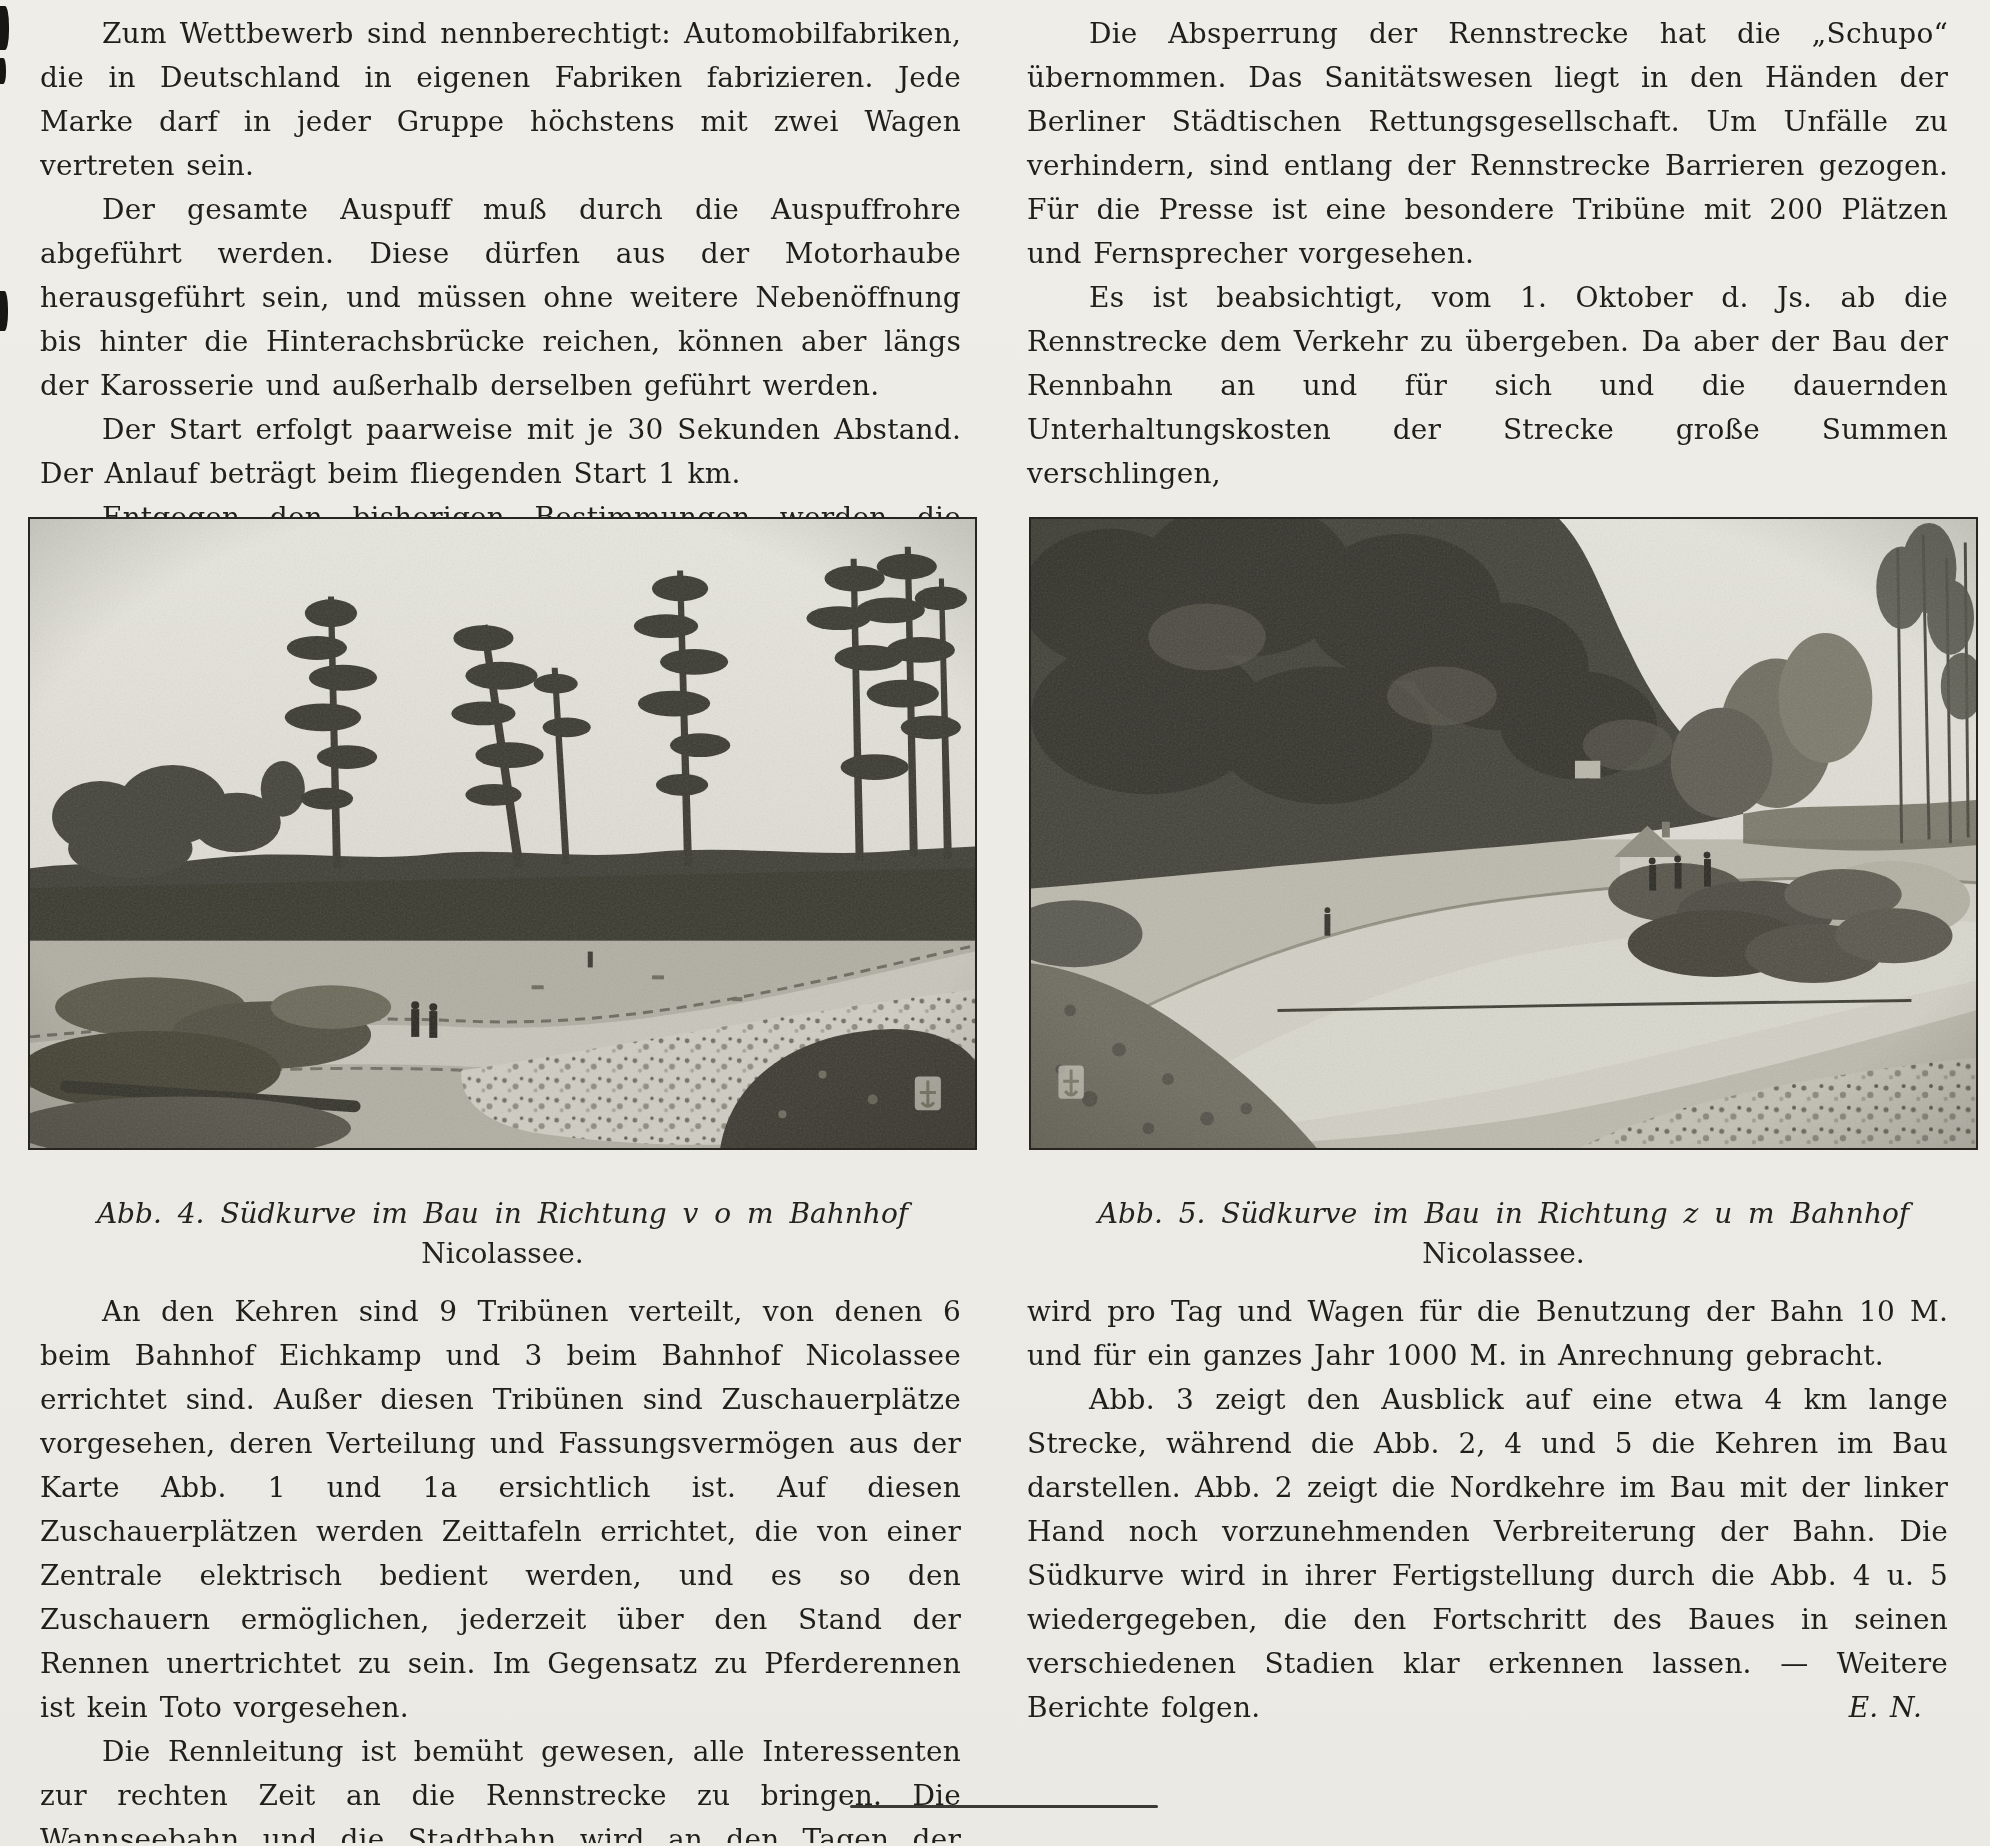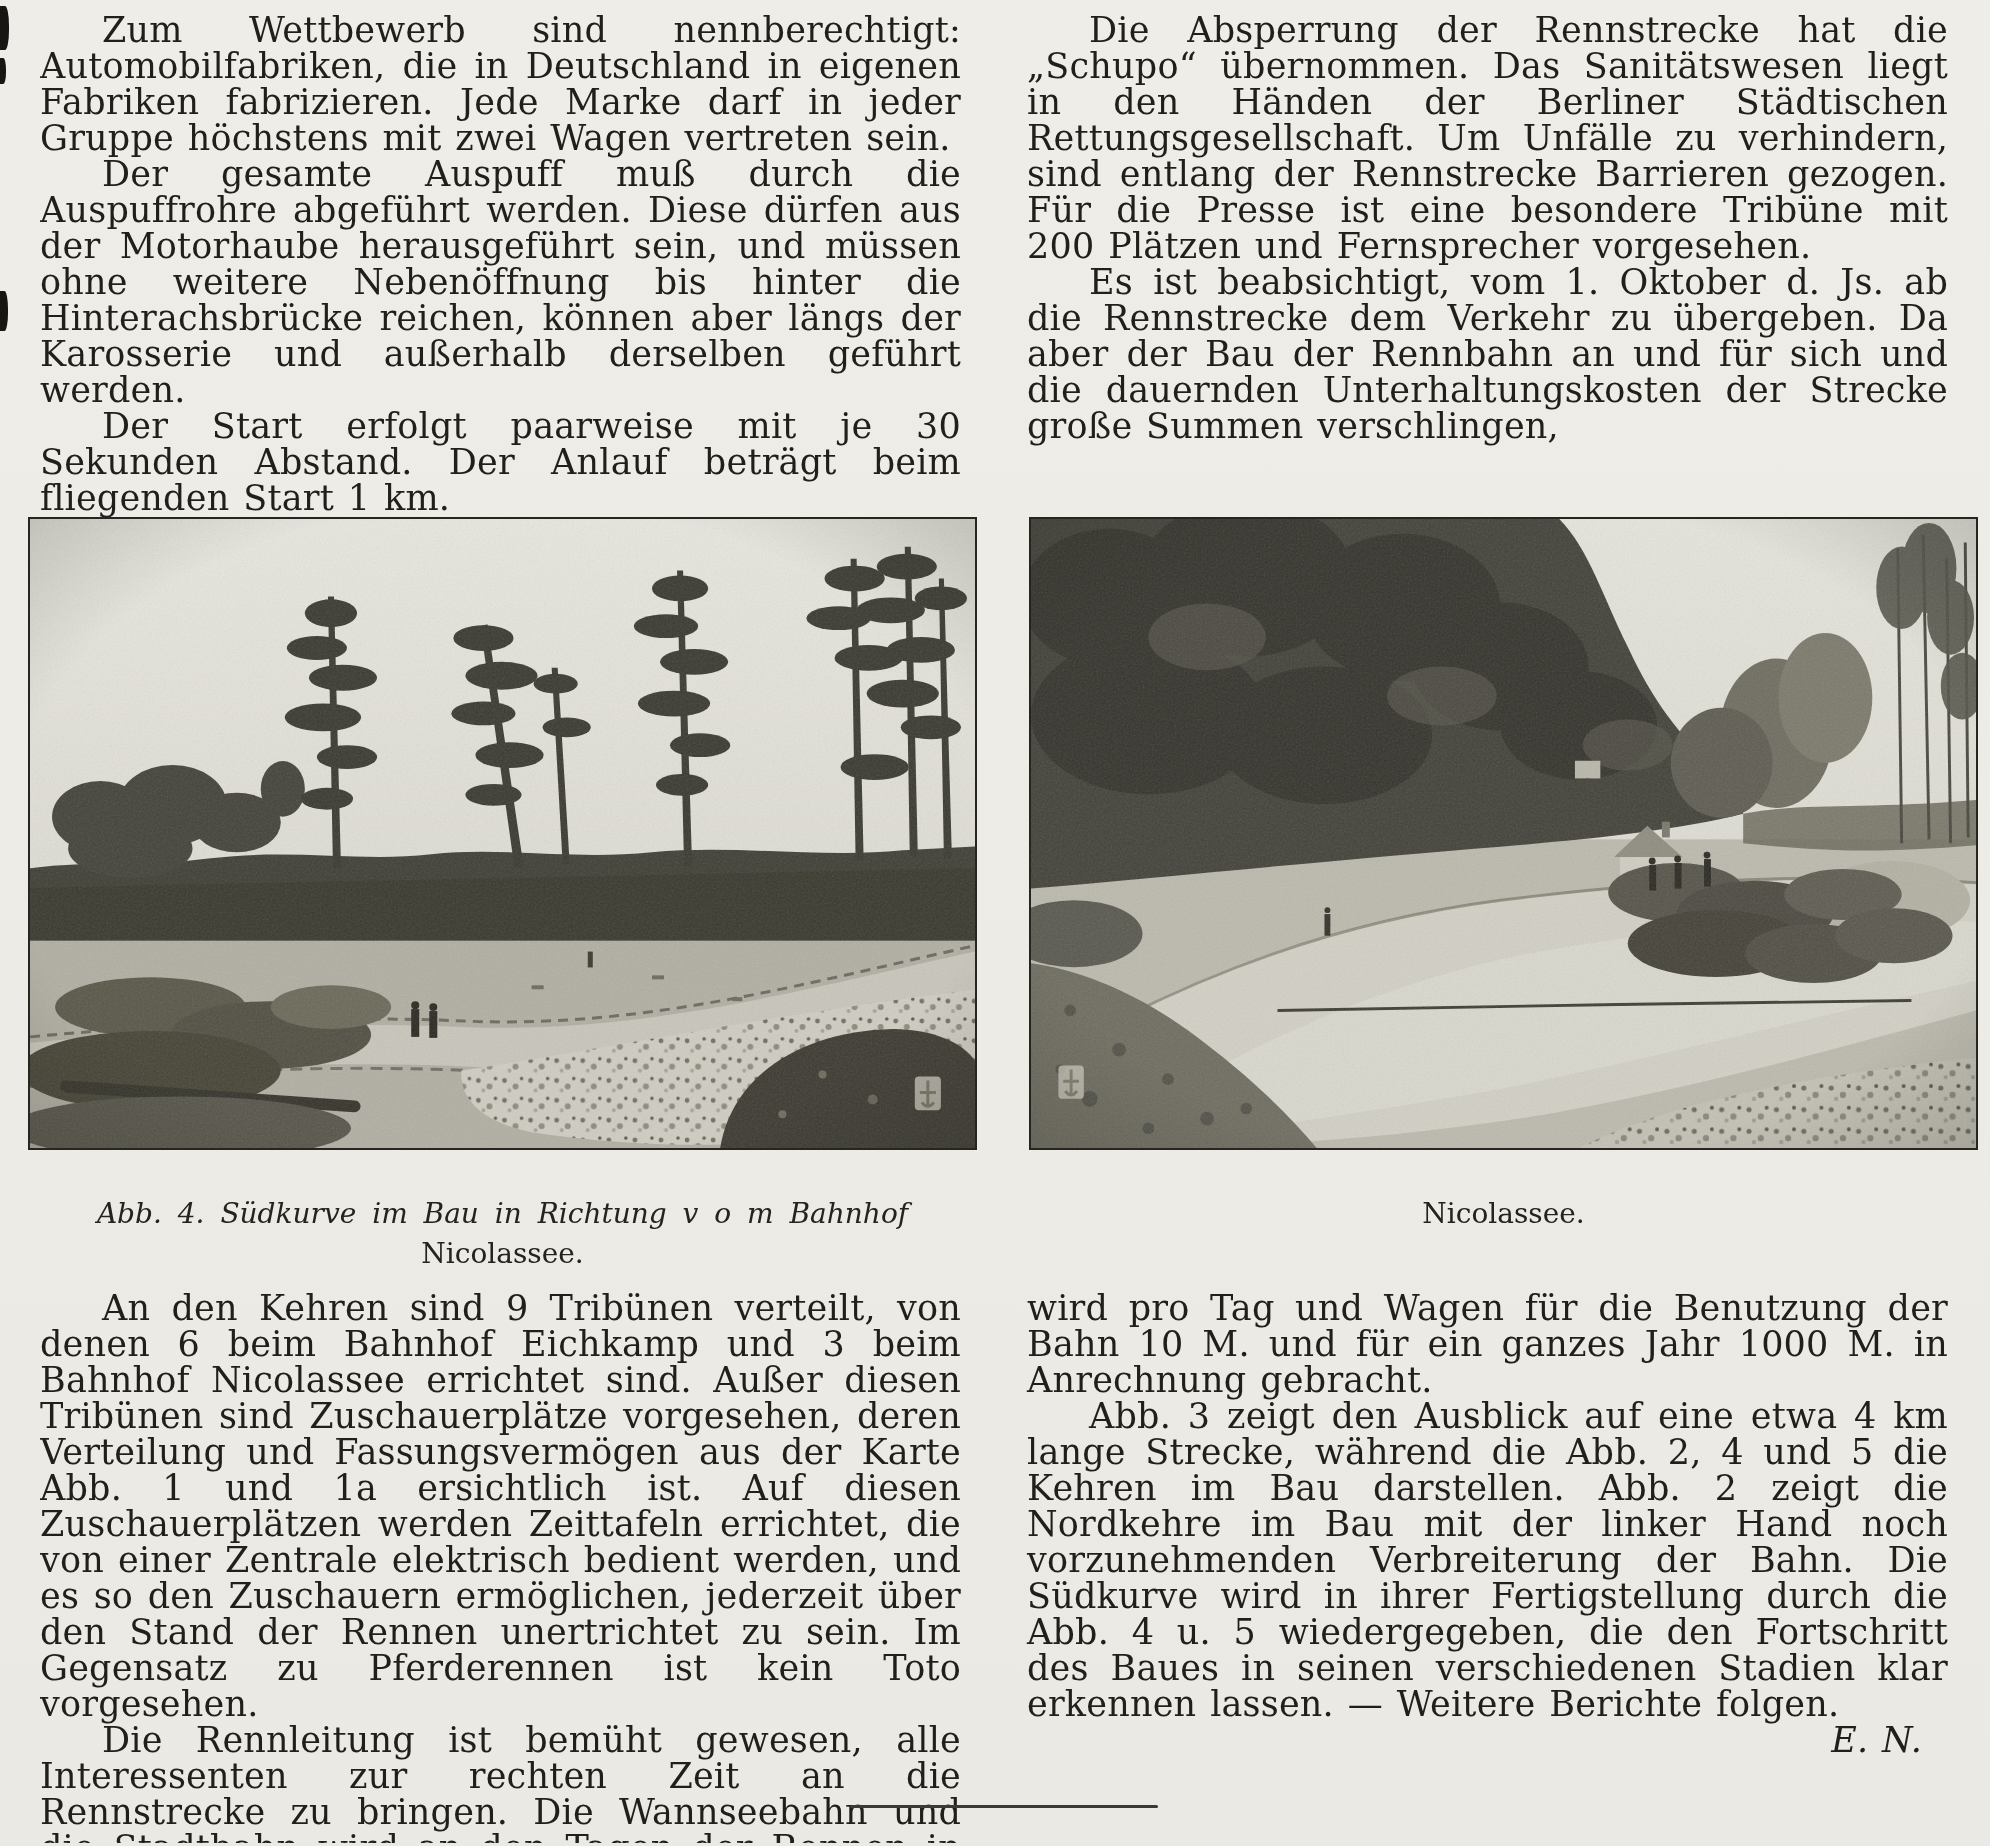--- a/index.html
+++ b/index.html
@@ -11,21 +11,21 @@
     color:#201f1b;overflow:hidden;
   }
   .columns{
     position:absolute;left:40px;right:42px;
     display:grid;grid-template-columns:1fr 1fr;column-gap:66px;
     overflow:hidden;
   }
   .columns.top{top:12px;height:505px;}
   .columns.bottom{top:1290px;height:553px;}
   .col p{
-    margin:0;font-size:35px;line-height:36px;
+    margin:0;font-size:28px;line-height:44px;
     text-align:justify;word-spacing:2.5px;letter-spacing:0.2px;
   }
   .col p.indent{text-indent:62px;}
   .figures{
     position:absolute;top:517px;left:28px;right:12px;
     display:grid;grid-template-columns:1fr 1fr;column-gap:52px;
   }
   figure{margin:0;}
   .photo-frame{
     display:block;width:100%;height:633px;
@@ -297,20 +297,21 @@
 
         <g opacity="0.8">
           <rect x="28" y="556" width="26" height="34" rx="4" fill="#cbc9bd"></rect>
           <path d="M41,560 L41,586 M33,572 L49,572 M35,582 Q41,590 47,582" stroke="#85836f" stroke-width="3" fill="none"></path>
         </g>
 
         <rect width="966" height="640" filter="url(#grainB)" opacity="0.16"></rect>
         <rect width="966" height="640" fill="url(#vigB)"></rect>
       </svg>
       <figcaption>
+        <div class="cap1">Abb. 5. Südkurve im Bau in Richtung z u m Bahnhof</div>
         <div class="cap2">Nicolassee.</div>
       </figcaption>
     </figure>
   </div>
 
   <div class="columns bottom">
     <div class="col">
       <p class="indent">An den Kehren sind 9 Tribünen verteilt, von denen 6 beim Bahnhof Eichkamp und 3 beim Bahnhof Nicolassee errichtet sind. Außer diesen Tribünen sind Zuschauerplätze vorgesehen, deren Verteilung und Fassungsvermögen aus der Karte Abb. 1 und 1a ersichtlich ist. Auf diesen Zuschauerplätzen werden Zeittafeln errichtet, die von einer Zentrale elektrisch bedient werden, und es so den Zuschauern ermöglichen, jederzeit über den Stand der Rennen unertrichtet zu sein. Im Gegensatz zu Pferderennen ist kein Toto vorgesehen.</p>
       <p class="indent">Die Rennleitung ist bemüht gewesen, alle Interessenten zur rechten Zeit an die Rennstrecke zu bringen. Die Wannseebahn und die Stadtbahn wird an den Tagen der Rennen in der Stunde je 20 000 Personen befördern können. Desgleichen hat sich die A. B. O. A. G. auf eine erhöhte Per-</p>
     </div>

